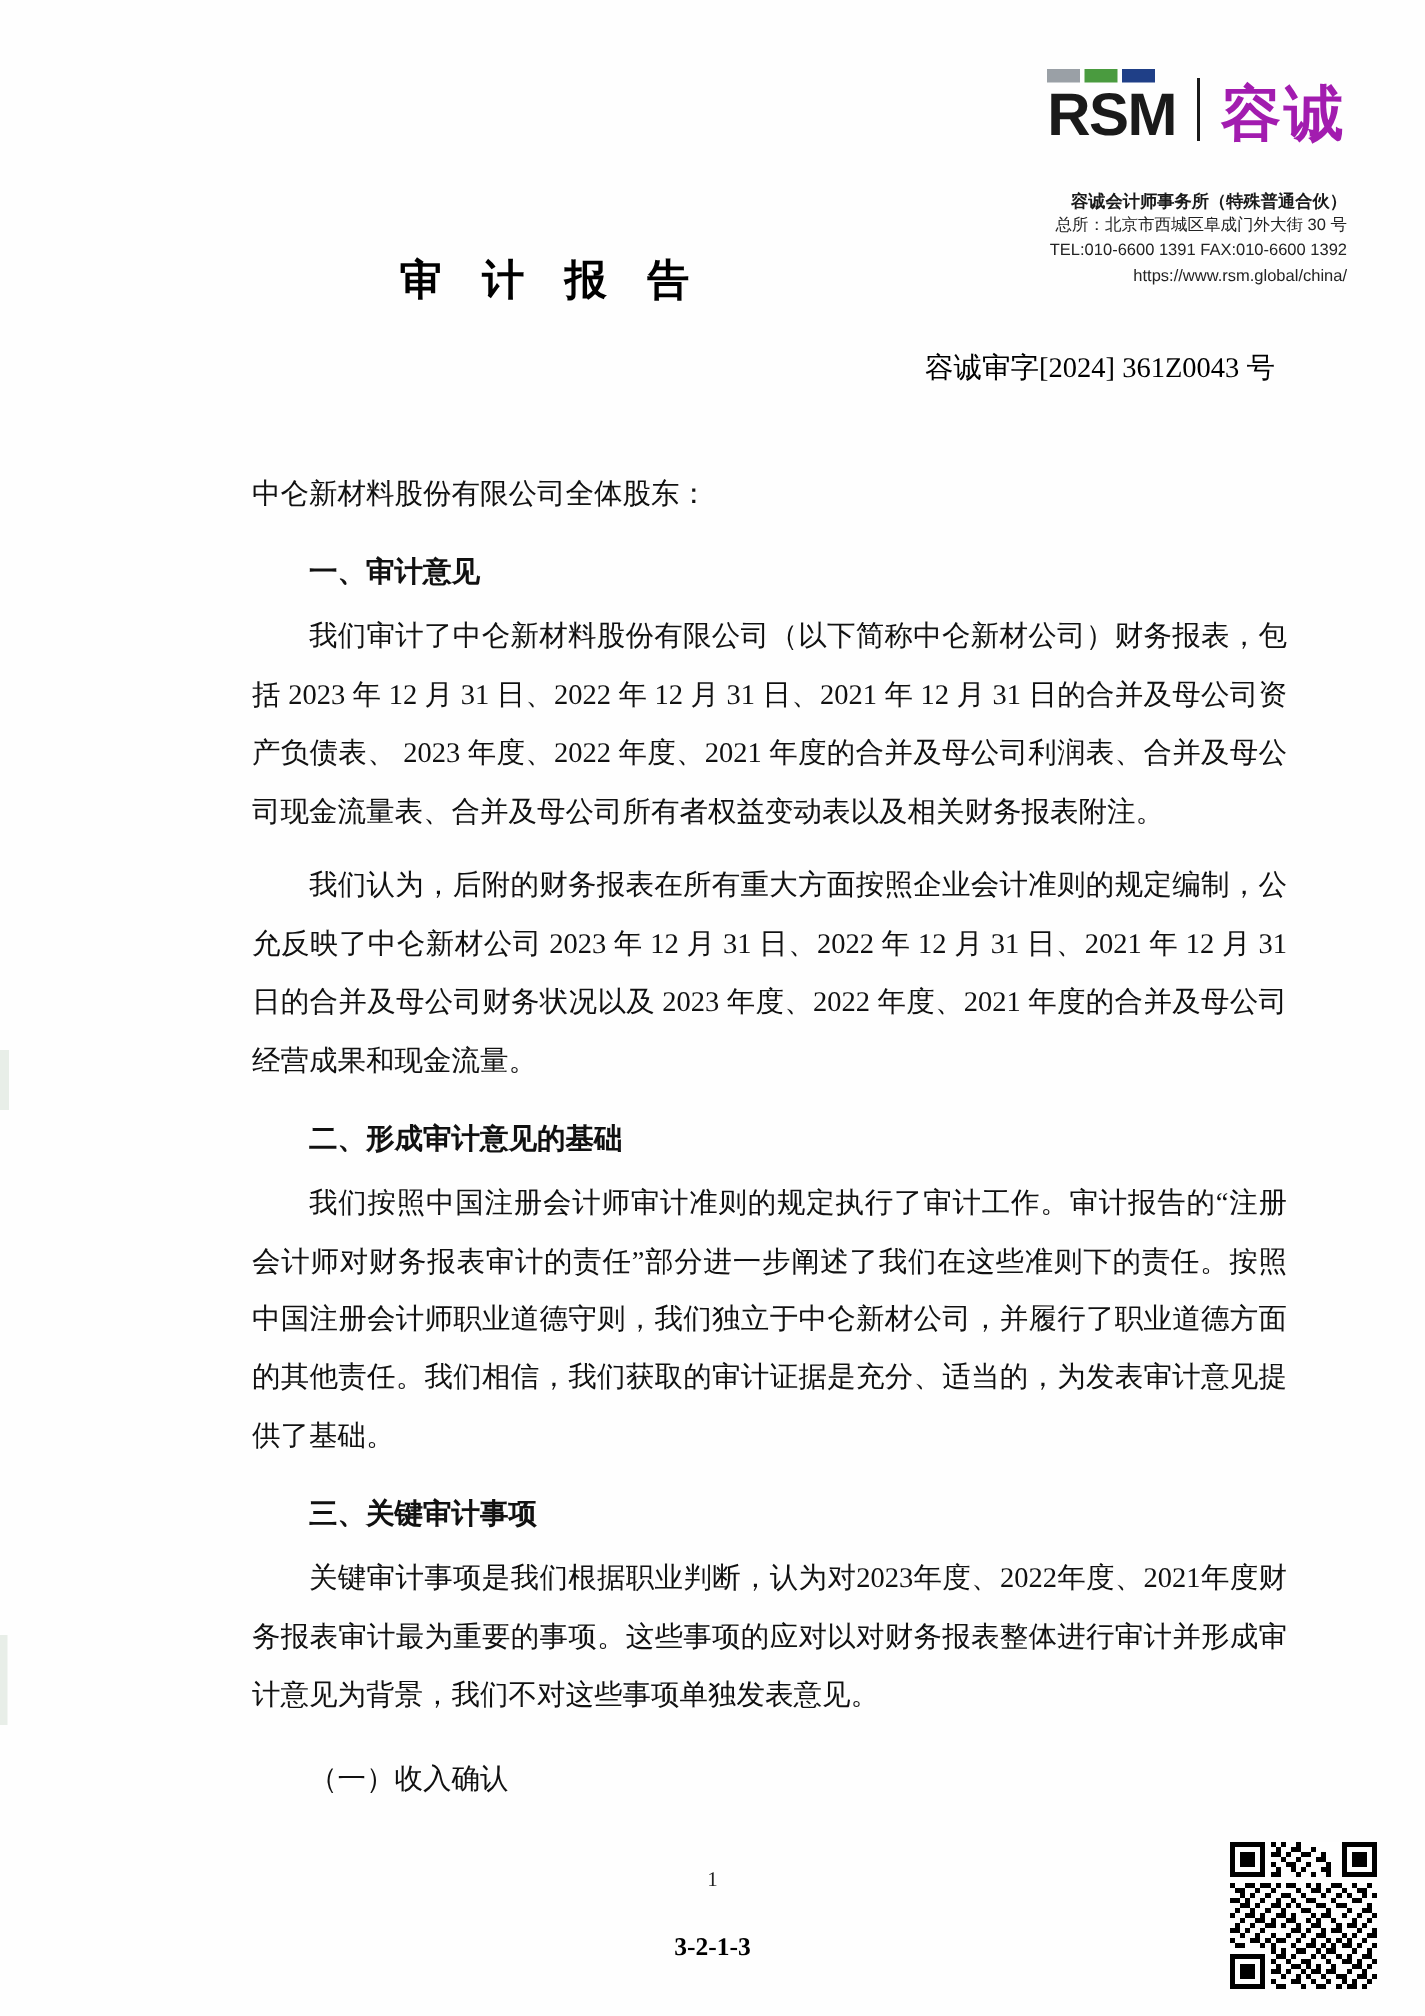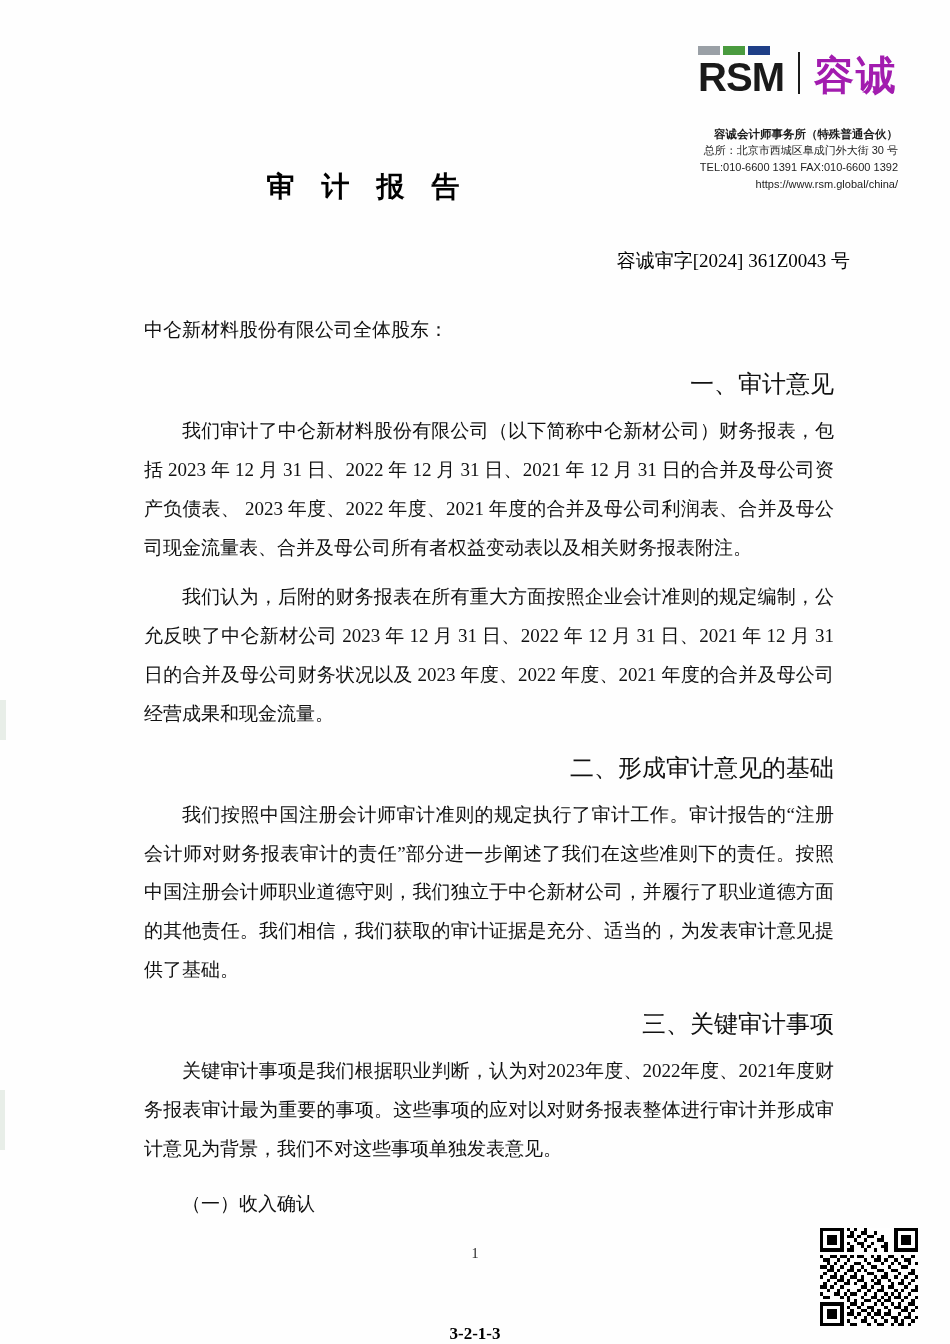--- a/index.html
+++ b/index.html
@@ -106,41 +106,39 @@
     letter-spacing: 10px;
     color: #000;
     padding-left: 48px;
   }
   .doc-number {
     position: absolute;
     top: 232px;
     right: 100px;
     font-size: 19px;
     color: #000;
-    margin-top: 16px;
   }
 
   
   .body-wrap {
     position: absolute;
     top: 312px;
-    left: 144px;
+    left: 168px;
     width: 690px;
   }
   .addressee {
     font-size: 19px;
     line-height: 1.9;
     margin-bottom: 20px;
   }
   .sec-head {
-    font-size: 24px;
-    font-weight: normal;
+    font-size: 19px;
+    font-weight: bold;
     margin: 18px 0 12px 0;
     text-indent: 38px;
-    text-align: right;
   }
   .para {
     font-size: 19px;
     line-height: 2.05;
     text-align: justify;
     text-justify: inter-ideograph;
     text-indent: 38px;
     margin: 0 0 10px 0;
   }
   .sub-head {
@@ -161,21 +159,20 @@
   }
   .doc-footer {
     position: absolute;
     top: 1288px;
     left: 0;
     width: 950px;
     text-align: center;
     font-size: 17px;
     font-weight: bold;
     color: #000;
-    margin-top: 36px;
   }
 
   
   .qr {
     position: absolute;
     right: 32px;
     bottom: 18px;
     width: 98px;
     height: 98px;
     background: #ffffff;

